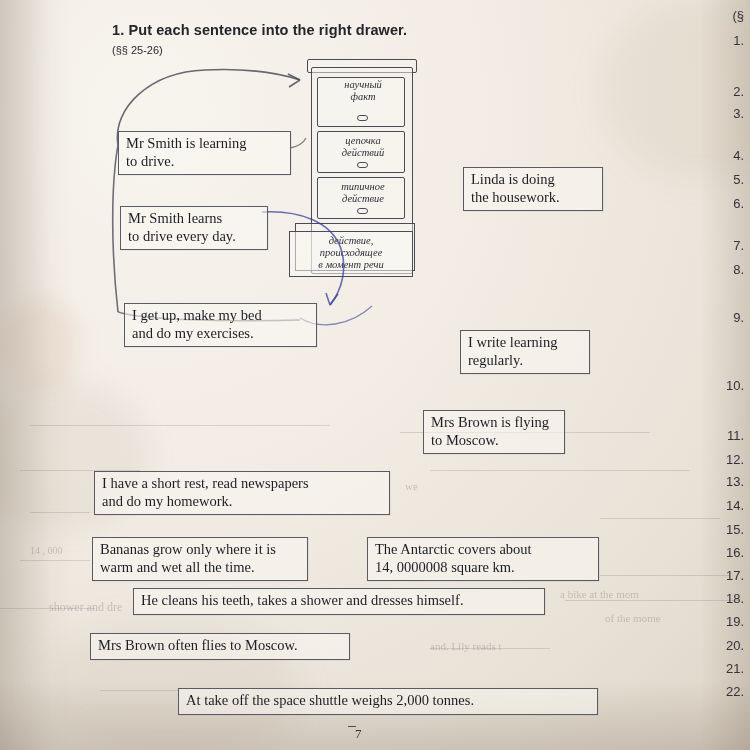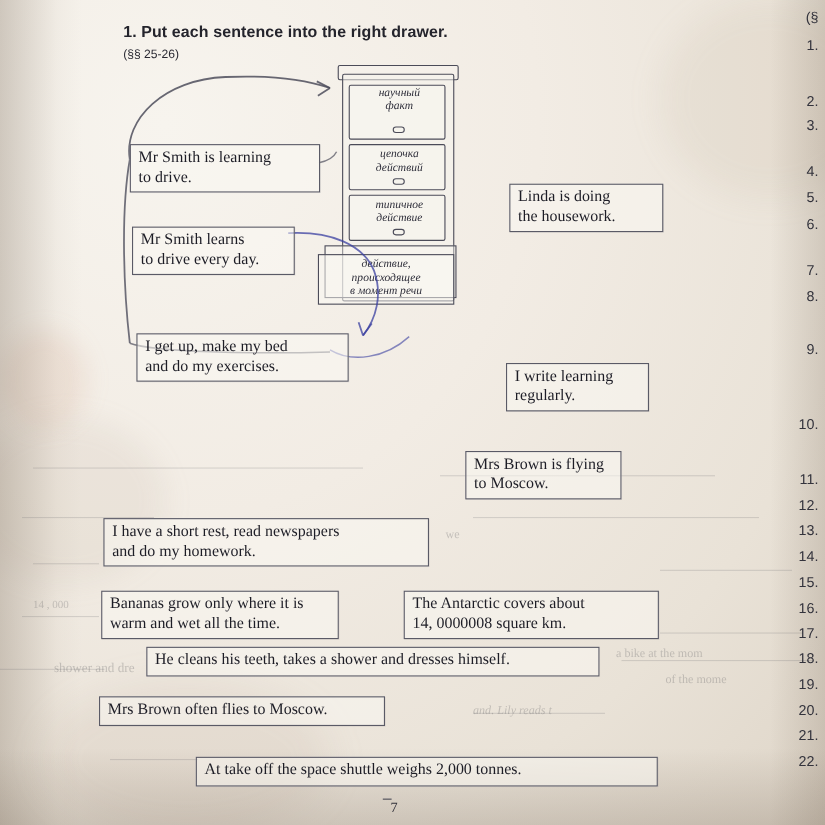--- a/index.html
+++ b/index.html
@@ -212,21 +212,21 @@
   <div class="ghost-line" style="left:600px;top:518px;width:120px;"></div>
   <div class="ghost-line" style="left:20px;top:560px;width:70px;"></div>
   <div class="ghost-line" style="left:600px;top:575px;width:130px;"></div>
   <div class="ghost-line" style="left:0px;top:608px;width:95px;"></div>
   <div class="ghost-line" style="left:565px;top:600px;width:175px;"></div>
   <div class="ghost-line" style="left:430px;top:648px;width:120px;"></div>
   <div class="ghost-line" style="left:100px;top:690px;width:80px;"></div>
   <div class="ghost" style="left:5px;top:600px;font-size:12px;margin-left:44px;">shower and dre</div>
   <div class="ghost" style="left:560px;top:588px;font-size:11px;">a bike at the mom</div>
   <div class="ghost" style="left:605px;top:612px;font-size:11px;">of the mome</div>
-  <div class="ghost" style="left:430px;top:640px;font-size:11px;font-style:italic;">and. Lily reads t</div>
+  <div class="ghost" style="left:430px;top:640px;font-size:11px;">and. Lily reads t</div>
   <div class="ghost" style="left:405px;top:480px;font-size:11px;">we</div>
   <div class="ghost" style="left:30px;top:545px;font-size:10px;">14 , 000</div>
 
   <div class="heading">1. Put each sentence into the right drawer.</div>
   <div class="subheading">(§§ 25-26)</div>
 
   <div class="chest">
     <div class="top-lip"></div>
     <div class="body"></div>
 

